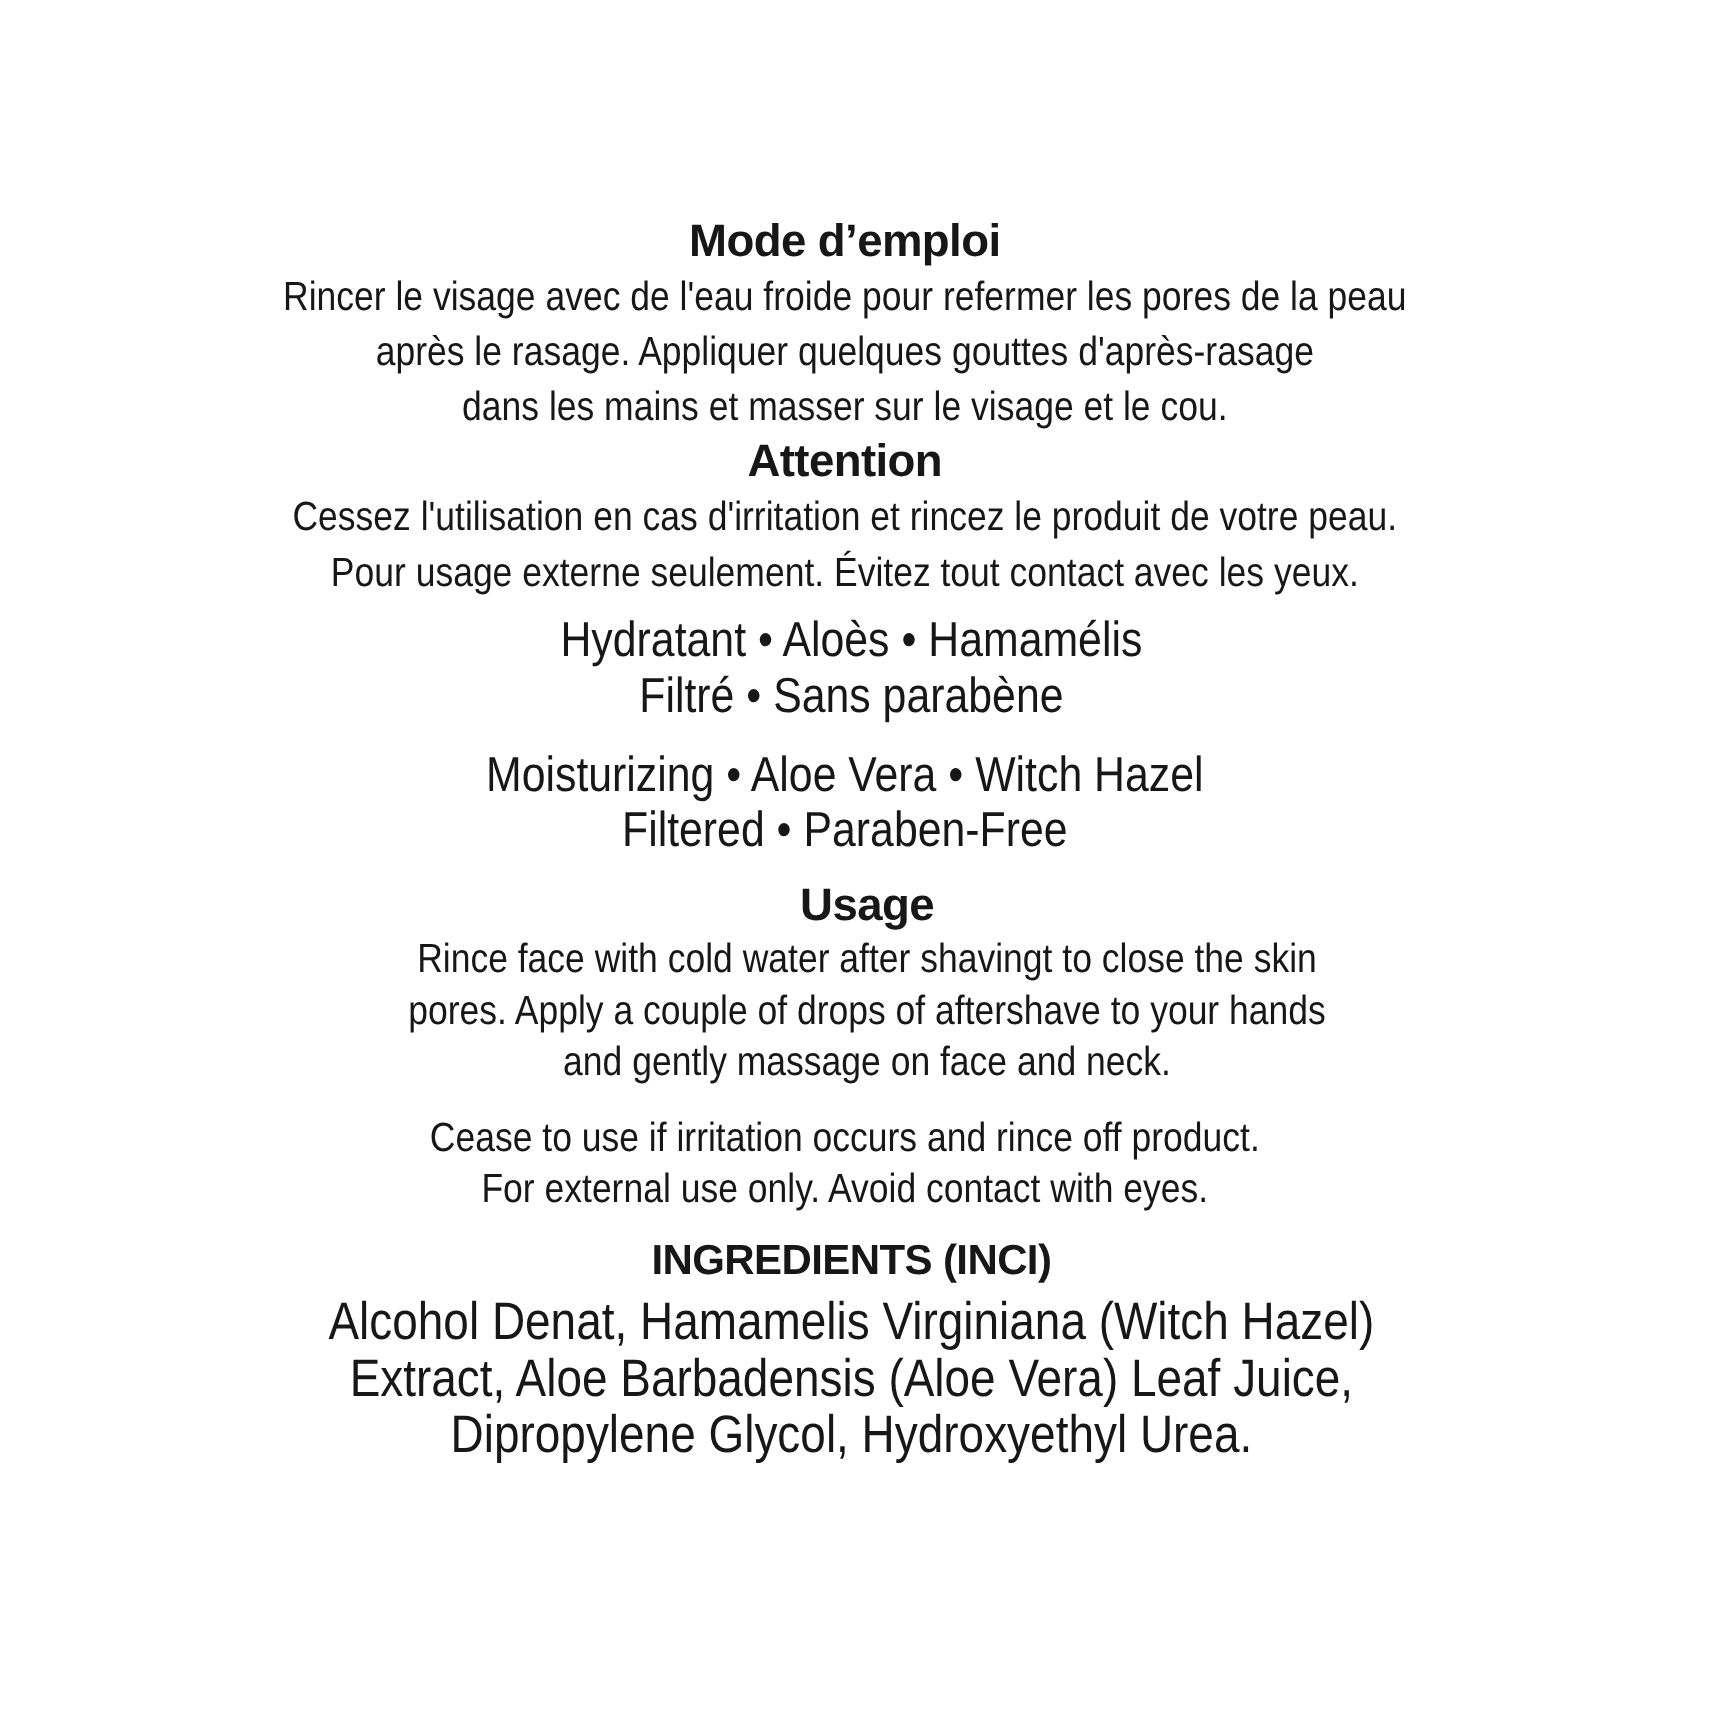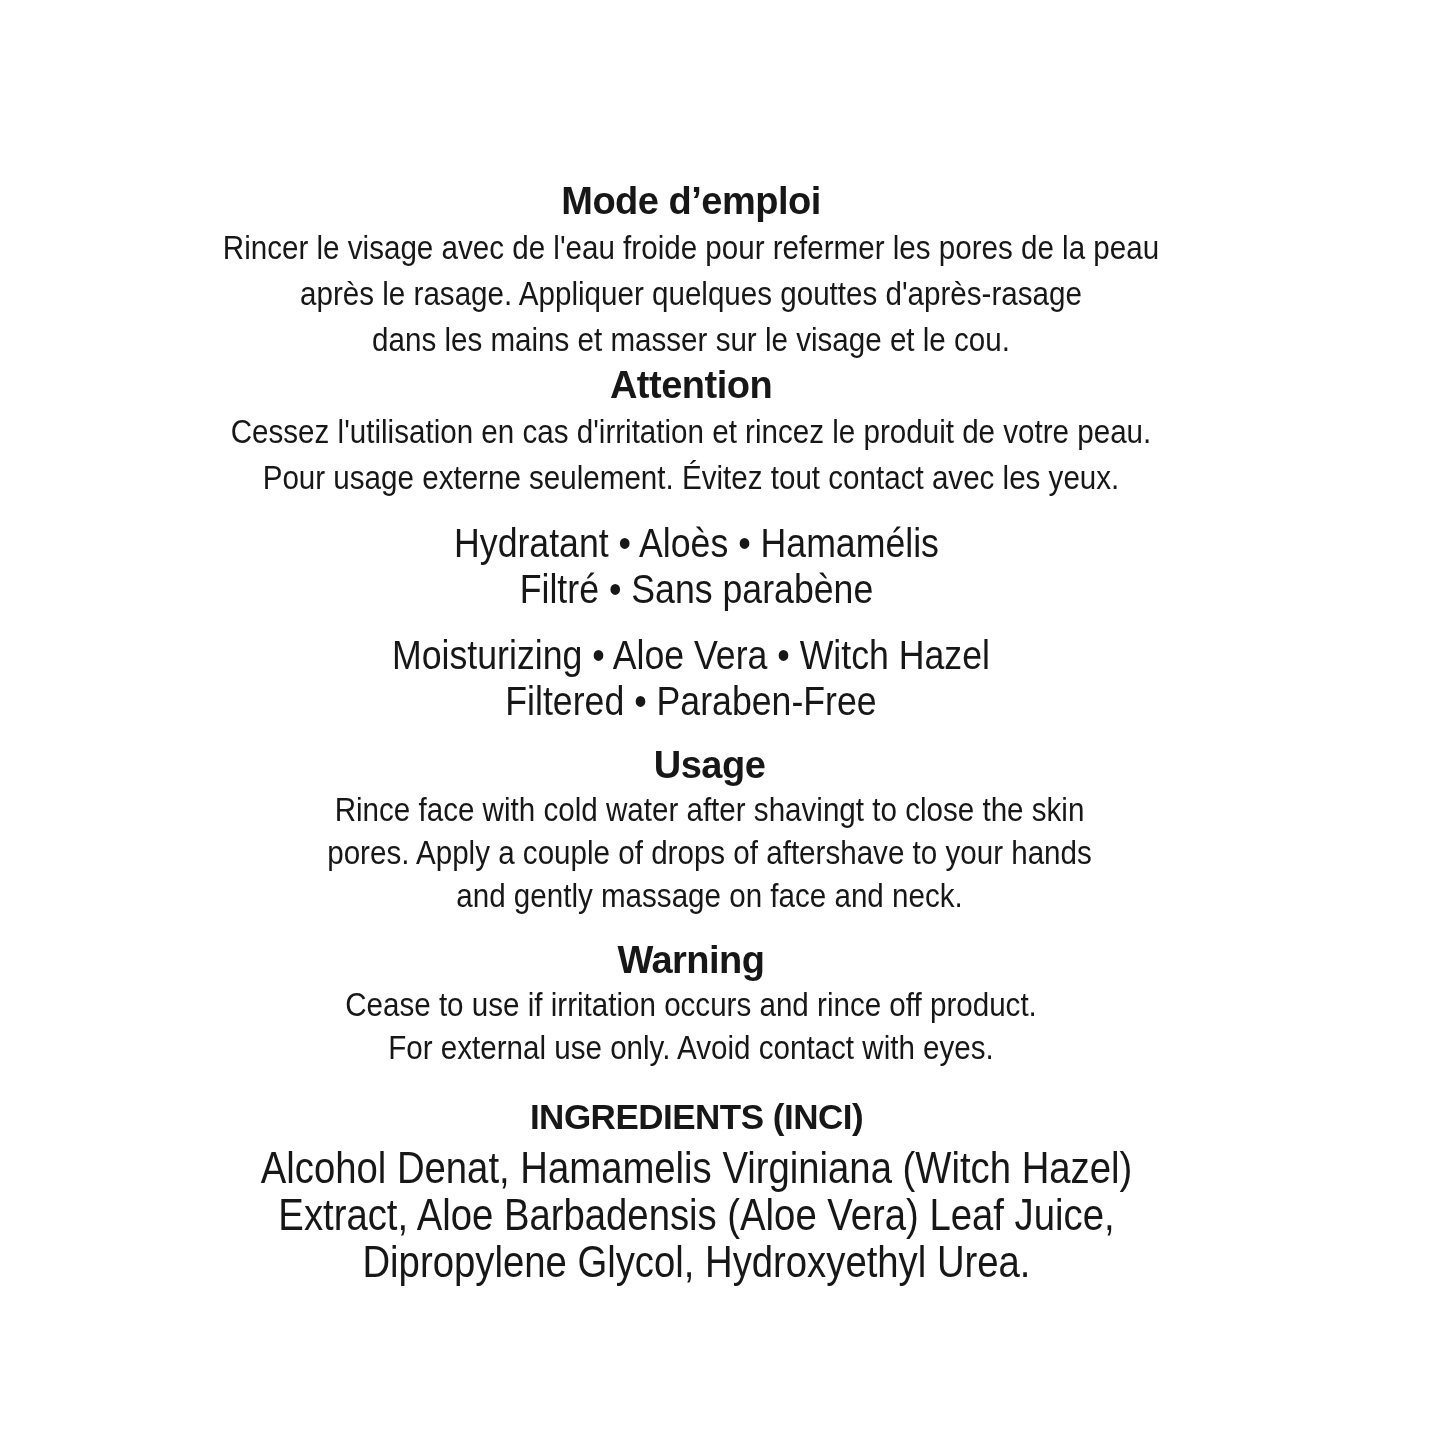--- a/index.html
+++ b/index.html
@@ -14,21 +14,21 @@
     position: relative;
     width: 1445px;
     height: 1445px;
     background: var(--bg);
     overflow: hidden;
     font-family: "Liberation Sans", sans-serif;
     color: var(--text);
   }
   .label-column {
     position: absolute;
-    left: 3px;
+    left: 16px;
     top: 178px;
     width: 1376px; 
     text-align: center;
   }
   .line { display: block; white-space: nowrap; }
 
   
   .h-sm {
     font-size: 38px;
     font-weight: 700;
@@ -59,21 +59,21 @@
     line-height: 55px;
     letter-spacing: -0.5px;
   }
   .ingredient-line {
     font-size: 44px;
     line-height: 47px;
     transform: scaleX(0.87);
     transform-origin: 50% 50%;
   }
 
-  .mt10 { margin-top: 20px; padding-left: 11px; }
+  .mt10 { margin-top: 10px; padding-left: 11px; }
   .mt8  { margin-top: 20px; }
   .mt18 { margin-top: 18px; margin-left: 37px; }
 </style>
 </head>
 <body>
 
 <div class="page">
   <div class="label-column">
 
     <div>
@@ -100,21 +100,20 @@
     </div>
 
     <div class="mt18">
       <div class="line h-sm">Usage</div>
       <div class="line body-line en">Rince face with cold water after shavingt to close the skin</div>
       <div class="line body-line en">pores. Apply a couple of drops of aftershave to your hands</div>
       <div class="line body-line en">and gently massage on face and neck.</div>
     </div>
 
     <div class="mt8">
-      <div class="line h-sm">Warning</div>
       <div class="line body-line en">Cease to use if irritation occurs and rince off product.</div>
       <div class="line body-line en">For external use only. Avoid contact with eyes.</div>
     </div>
 
     <div class="mt10">
       <div class="line h-lg">INGREDIENTS (INCI)</div>
       <div class="line ingredient-line">Alcohol Denat, Hamamelis Virginiana (Witch Hazel)</div>
       <div class="line ingredient-line">Extract, Aloe Barbadensis (Aloe Vera) Leaf Juice,</div>
       <div class="line ingredient-line">Dipropylene Glycol, Hydroxyethyl Urea.</div>
     </div>

